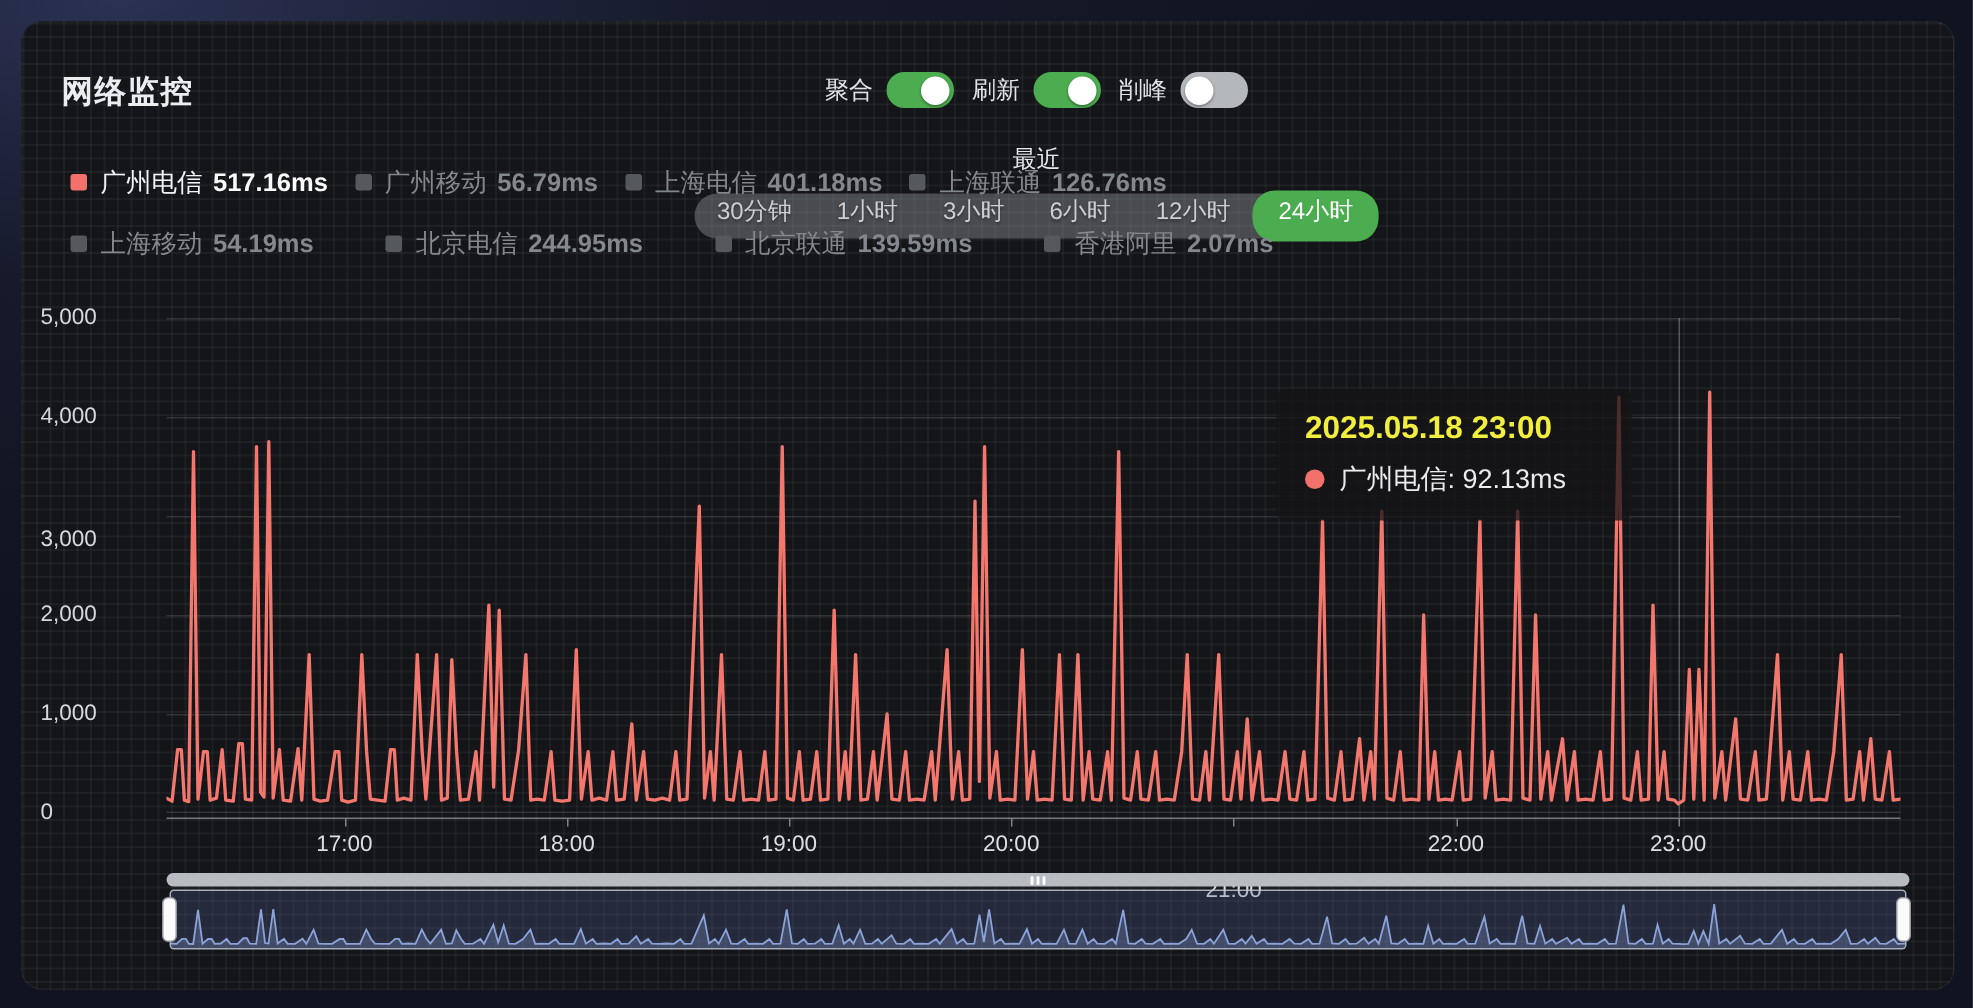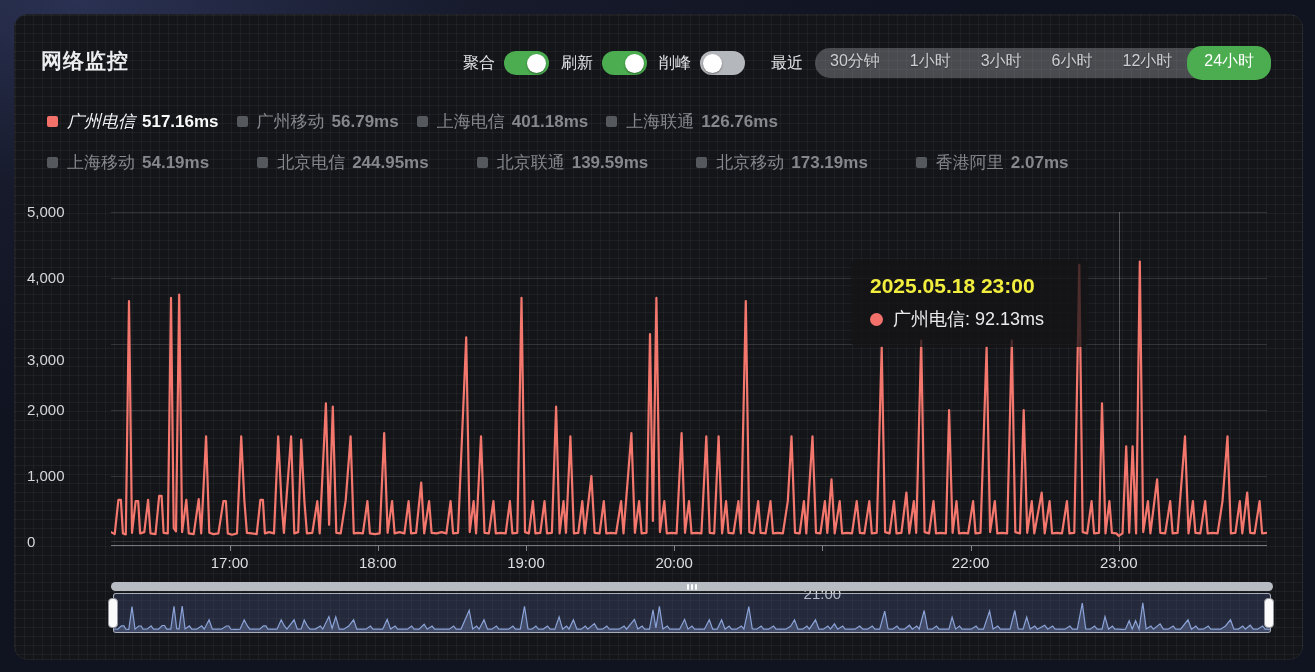--- a/index.html
+++ b/index.html
@@ -4,40 +4,40 @@
 <style>
   html,body{margin:0;padding:0;width:1315px;height:672px;overflow:hidden;
     font-family:"Liberation Sans",sans-serif;
     background:radial-gradient(900px 420px at 6% 0%,#2a3152 0%,#161a2b 45%,#101320 100%);}
   .card{position:absolute;left:14px;top:14px;width:1287px;height:644px;border-radius:14px;
     background-color:#141519;border:1px solid rgba(255,255,255,0.05);
     background-image:linear-gradient(rgba(255,255,255,0.042) 1.5px,transparent 1.5px),
                      linear-gradient(90deg,rgba(255,255,255,0.042) 1.5px,transparent 1.5px);
     background-size:9px 9px;}
   .title{position:absolute;left:26px;top:32px;font-size:21px;font-weight:bold;color:#ecedef;letter-spacing:1px;}
-  .controls{position:absolute;left:448px;top:33px;height:30px;display:flex;align-items:center;gap:12px;}
+  .controls{position:absolute;left:448px;top:33px;height:30px;display:flex;align-items:center;gap:12px;flex-direction:column;}
   .tgl{display:flex;align-items:center;gap:9px;}
   .tgl-label{font-size:16px;color:#e2e3e5;}
   .switch{position:relative;width:45px;height:24px;border-radius:12px;display:inline-block;cursor:pointer;}
   .switch .knob{position:absolute;top:2.5px;width:19px;height:19px;border-radius:50%;background:#fff;box-shadow:0 1px 2px rgba(0,0,0,.4);}
   .switch.on .knob{right:3px;}
   .switch.off{background:#b4b7bb;}
   .switch.off .knob{left:3px;} .sp6{width:2px;}
   .range-label{font-size:16px;color:#e6e7e9;}
   .ranges{display:flex;align-items:center;height:30px;border-radius:15px;background:rgba(137,141,147,0.45);}
   .range-opt{padding:0 15px;height:34px;line-height:30px;font-size:16px;color:#cdced1;cursor:pointer;
     text-shadow:0 1px 2px rgba(0,0,0,.35);white-space:nowrap;}
   .range-opt.selected{border-radius:15px;color:#fff;padding:0 17px;text-shadow:none;}
   .legend-row{position:absolute;left:32px;display:flex;gap:18px;align-items:center;}
   .legend-row.r1{top:95px;} .legend-row.r2{top:136px;gap:48px;}
   .legend-item{display:flex;align-items:center;cursor:pointer;}
   .lg-marker{width:11px;height:11px;border-radius:2px;margin-right:9px;flex:none;}
   .lg-name{font-size:17px;font-weight:500;}
   .lg-value{font-size:17px;font-weight:bold;margin-left:7px;}
-  .legend-item.active .lg-name{color:#f2f3f5;font-style:italic;} .legend-item.active .lg-value{color:#fafafa;}
+  .legend-item.active .lg-name{color:#f2f3f5;} .legend-item.active .lg-value{color:#fafafa;}
   .legend-item.inactive .lg-name,.legend-item.inactive .lg-value{color:#84878c;}
   #plot{position:absolute;left:96px;top:197px;width:1156px;height:330px;}
   .gridline{position:absolute;left:0;width:100%;height:1px;background:rgba(255,255,255,0.13);}
   .ylabel{position:absolute;width:70px;right:0;text-align:left;font-size:15px;color:#d6d7da;}
   #ylabels{position:absolute;left:12px;top:0;width:70px;height:644px;}
   .axisline{position:absolute;left:96px;top:530px;width:1156px;height:1px;background:rgba(198,203,212,0.55);}
   .xtick{position:absolute;top:531px;width:1px;height:5px;background:rgba(198,203,212,0.6);}
   .xlabel{position:absolute;top:539px;width:70px;text-align:center;font-size:15px;color:#dddee1;}
   #axis-pointer{position:absolute;top:197px;height:333px;width:1px;background:rgba(255,255,255,0.28);}
   #mainsvg{position:absolute;left:96px;top:197px;z-index:3;}
@@ -128,25 +128,20 @@
           <span class="lg-name">北京电信</span>
           <span class="lg-value">244.95ms</span>
         </div>
         <div class="legend-item inactive">
           <span class="lg-marker" style="background: rgb(85, 88, 93);"></span>
           <span class="lg-name">北京联通</span>
           <span class="lg-value">139.59ms</span>
         </div>
         <div class="legend-item inactive">
           <span class="lg-marker" style="background: rgb(85, 88, 93);"></span>
-          <span class="lg-name">北京移动</span>
-          <span class="lg-value">173.19ms</span>
-        </div>
-        <div class="legend-item inactive">
-          <span class="lg-marker" style="background: rgb(85, 88, 93);"></span>
           <span class="lg-name">香港阿里</span>
           <span class="lg-value">2.07ms</span>
         </div>
       </div>
     </div>
 
   <div>
     <div id="ylabels">
         <div class="ylabel" style="top: 518px;">0</div>
         <div class="ylabel" style="top: 452px;">1,000</div>

